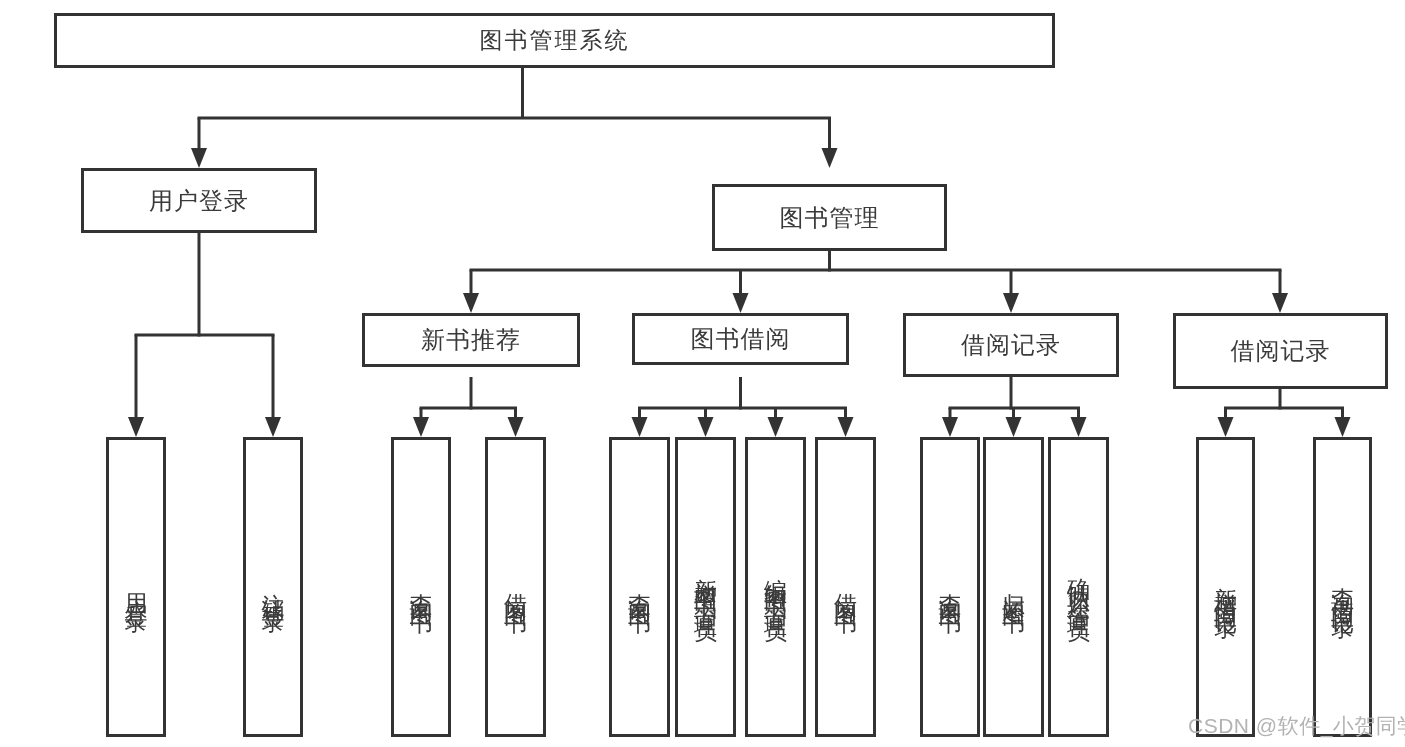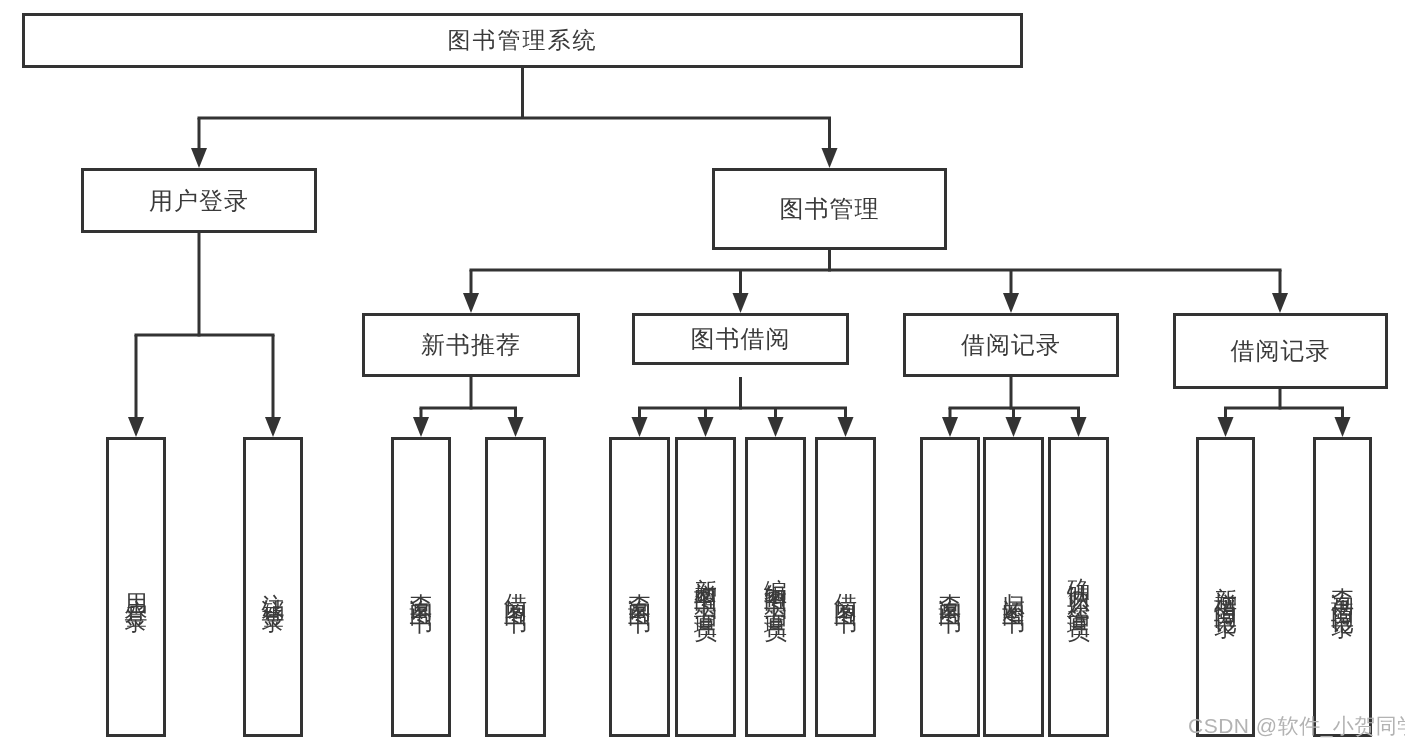--- a/index.html
+++ b/index.html
@@ -6,21 +6,21 @@
   #canvas{
     position:relative;width:1405px;height:747px;background:#ffffff;overflow:hidden;
     font-family:"Liberation Sans",sans-serif;color:#3a3a3a;
   }
   #wires{position:absolute;left:0;top:0;width:1405px;height:747px;pointer-events:none;}
   .node{
     position:absolute;box-sizing:border-box;background:#ffffff;
     border:3px solid #333333;display:flex;align-items:center;justify-content:center;
     font-size:24px;letter-spacing:1px;white-space:nowrap;z-index:2;
   }
-  .node.title{font-size:23px;letter-spacing:2px;}
+  .node.title{font-size:23px;letter-spacing:2px;margin-left:32px;}
   .leaf{
     writing-mode:vertical-rl;text-orientation:mixed;
     font-size:23px;letter-spacing:6px;white-space:normal;line-height:1;
   }
   #watermark{
     position:absolute;left:1188px;top:712px;z-index:5;
     font-size:21px;color:#b3b3b3;letter-spacing:0.5px;white-space:nowrap;
   }
   line{stroke:#333333;stroke-width:3;}
   polygon{fill:#333333;stroke:none;}
@@ -88,23 +88,23 @@
     <line x1="1224" y1="408" x2="1344" y2="408"></line>
     <line x1="1225.5" y1="408" x2="1225.5" y2="419"></line>
     <line x1="1342.5" y1="408" x2="1342.5" y2="419"></line>
     <polygon points="1217.5,417 1233.5,417 1225.5,437"></polygon>
     <polygon points="1334.5,417 1350.5,417 1342.5,437"></polygon>
   </svg>
 
   <div class="node title" style="left:22px;top:13px;width:1001px;height:55px">图书管理系统</div>
 
   <div class="node" style="left:81px;top:168px;width:236px;height:65px">用户登录</div>
-  <div class="node" style="left:712px;top:168px;width:235px;height:82px">图书管理</div>
+  <div class="node" style="left:712px;top:184px;width:235px;height:67px">图书管理</div>
 
-  <div class="node" style="left:362px;top:313px;width:218px;height:64px">新书推荐</div>
+  <div class="node" style="left:362px;top:313px;width:218px;height:54px">新书推荐</div>
   <div class="node" style="left:632px;top:313px;width:217px;height:52px">图书借阅</div>
   <div class="node" style="left:903px;top:313px;width:216px;height:64px">借阅记录</div>
   <div class="node" style="left:1173px;top:313px;width:215px;height:76px">借阅记录</div>
 
   <div class="node leaf" style="left:106px;top:437px;width:60px;height:300px">用户登录</div>
   <div class="node leaf" style="left:243px;top:437px;width:60px;height:300px">注销登录</div>
 
   <div class="node leaf" style="left:391px;top:437px;width:60px;height:300px">查询图书</div>
   <div class="node leaf" style="left:485px;top:437px;width:61px;height:300px">借阅图书</div>
 

